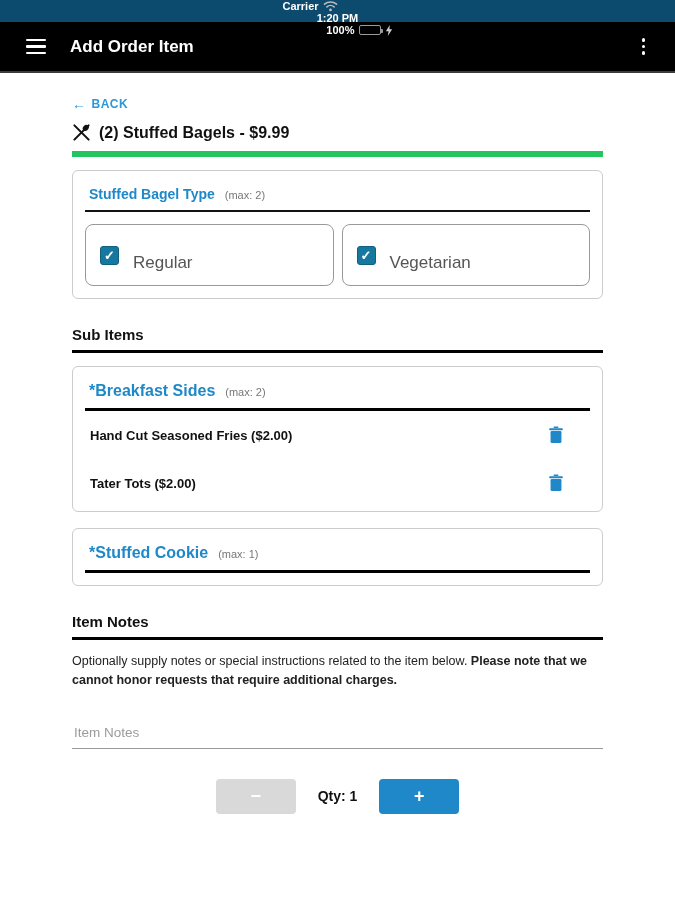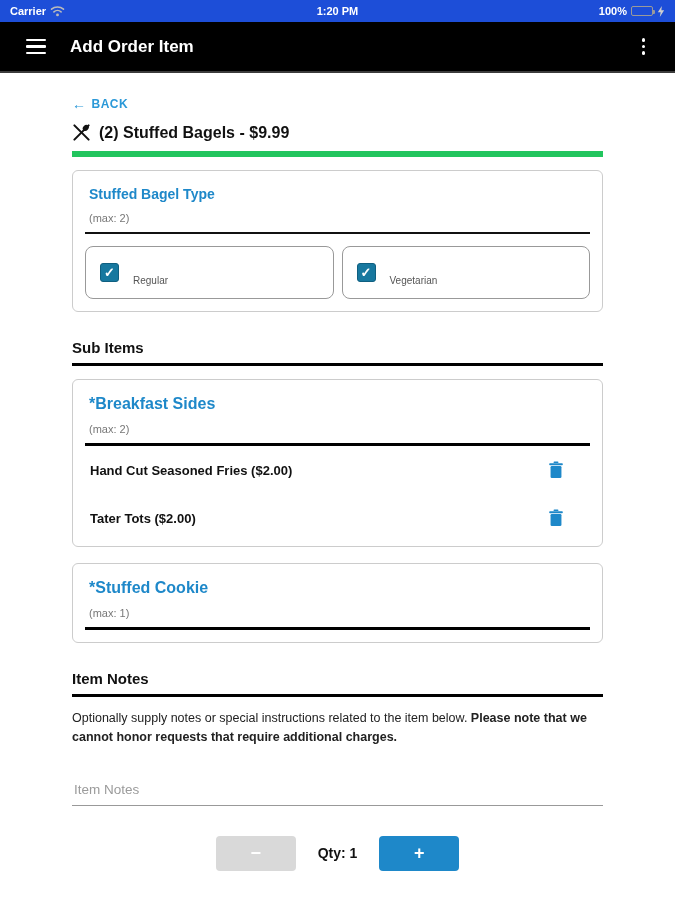--- a/index.html
+++ b/index.html
@@ -3,23 +3,23 @@
 <meta charset="utf-8">
 <style>
   * { margin:0; padding:0; box-sizing:border-box; }
   body { background:#888; font-family:"Liberation Sans", sans-serif; }
   .screen {
     width:675px; height:900px; background:#fff; overflow:hidden;
     position:relative; margin:0 auto;
   }
   
   .status-bar {
-    height:22px; background:#1d4ed8; color:#fff;
+    height:22px; background:#0c4a6e; color:#fff;
     display:flex; align-items:center; justify-content:space-between;
-    padding:0 10px; font-size:11px; font-weight:bold;
+    padding:0 10px; font-size:11px; font-weight:bold;flex-direction:column;
   }
   .status-left, .status-right { display:flex; align-items:center; gap:4px; width:110px; }
   .status-right { justify-content:flex-end; }
   .status-center { font-size:11px; font-weight:bold; }
   .wifi-svg, .bolt-svg { display:block; }
   .battery {
     width:22px; height:10px; border:1px solid #9a9a9a; border-radius:2px;
     padding:1px; position:relative; display:inline-block;
   }
   .battery .level { width:100%; height:100%; background:#53d769; border-radius:1px; }
@@ -52,37 +52,37 @@
   }
   .section-heading {
     margin-top:27px; font-size:15px; font-weight:bold; color:#111;
     border-bottom:3px solid #000; padding-bottom:7px;
   }
   
   .card {
     margin-top:13px; border:1px solid #ccc; border-radius:6px;
     padding:13px 12px 12px; background:#fff;
   }
-  .card-title { display:flex; align-items:baseline; gap:10px; padding:2px 4px 8px;flex-direction:column; }
+  .card-title { display:flex; align-items:baseline; gap:10px; padding:2px 4px 8px; }
   .card-title .name { color:#1e88c9; font-weight:bold; font-size:14px; }
   .card-title .max { color:#777; font-size:11px; }
   .card-title.thin { border-bottom:2px solid #111; }
   .card-title.thick { border-bottom:3px solid #000; }
   .card-title.big .name { font-size:16px; }
   .choice-row { display:flex; gap:8px; margin-top:12px; }
   .choice {
     flex:1; border:1.5px solid #999; border-radius:8px; padding:12px 14px;
     display:flex; align-items:center; gap:14px; cursor:pointer; background:#fff;
   }
   .checkbox {
     width:19px; height:19px; background:#17789f; border:1px solid #0f5f80;
     border-radius:3px; color:#fff; font-size:13px; font-weight:bold;
     display:flex; align-items:center; justify-content:center;
   }
-  .choice .label { color:#555; font-size:10px;margin-top:16px; }
+  .choice .label { color:#555; font-size:17px;margin-top:16px; }
   .subitem-row {
     display:flex; align-items:center; justify-content:space-between;
     padding:15px 26px 15px 5px; font-size:13px; font-weight:bold; color:#111;
   }
   .trash-btn { background:none; border:none; cursor:pointer; padding:0; line-height:0; }
   
   .notes-desc { margin-top:12px; font-size:12.5px; color:#222; line-height:1.55; }
   .notes-desc b { font-weight:bold; }
   .notes-input {
     margin-top:30px; width:100%; border:none; border-bottom:1px solid #999;

